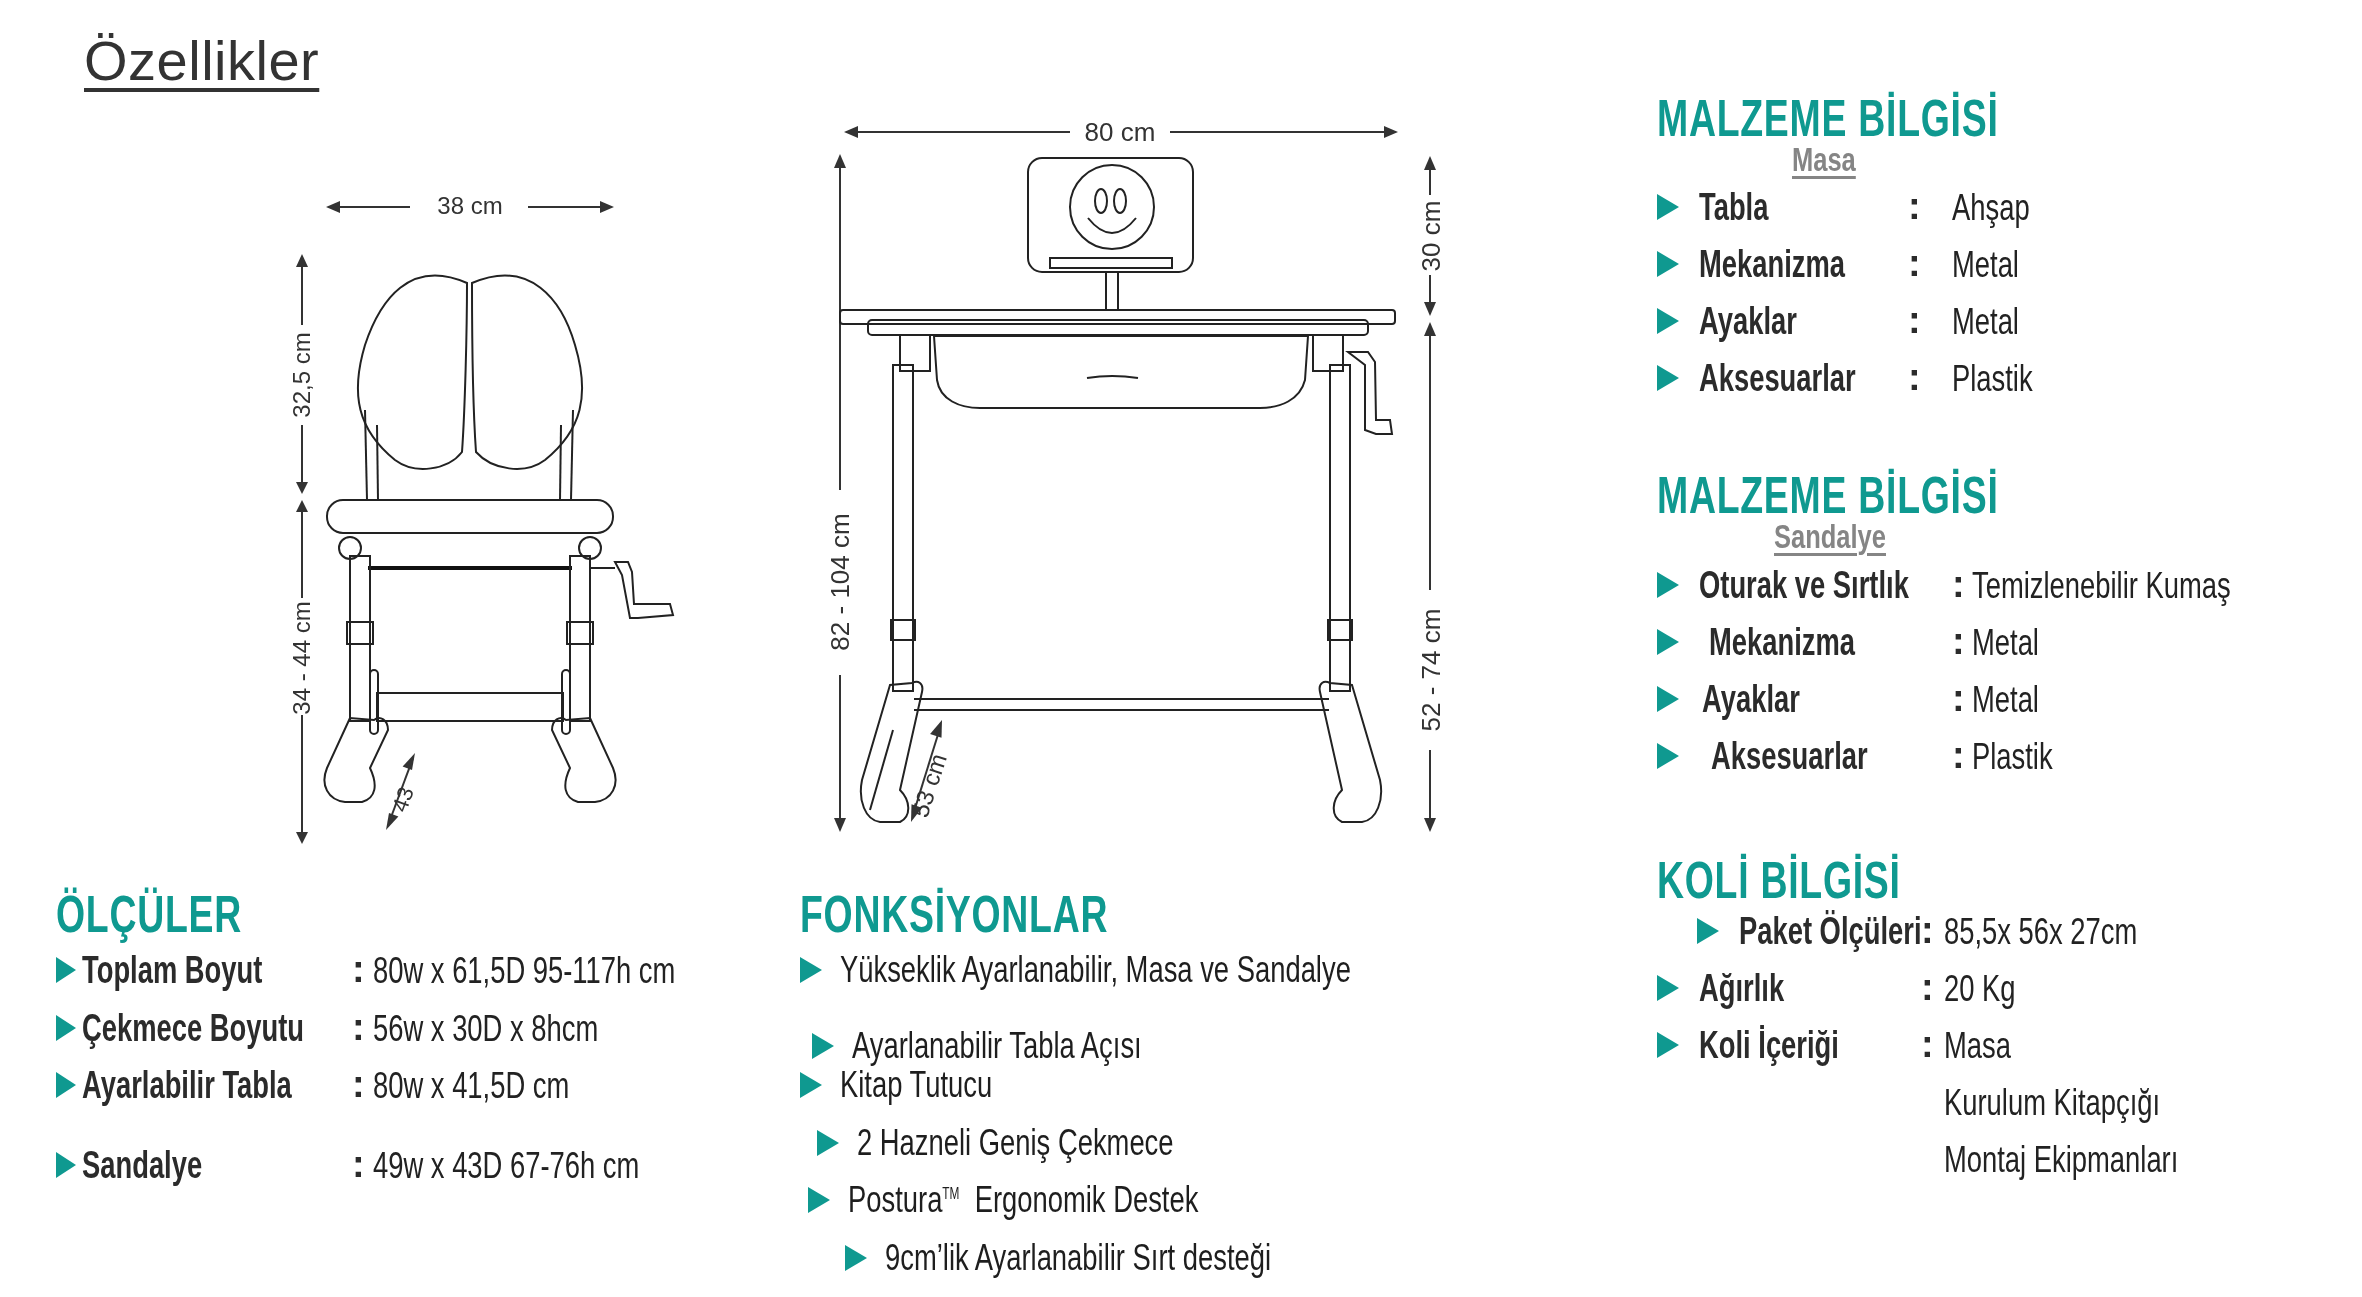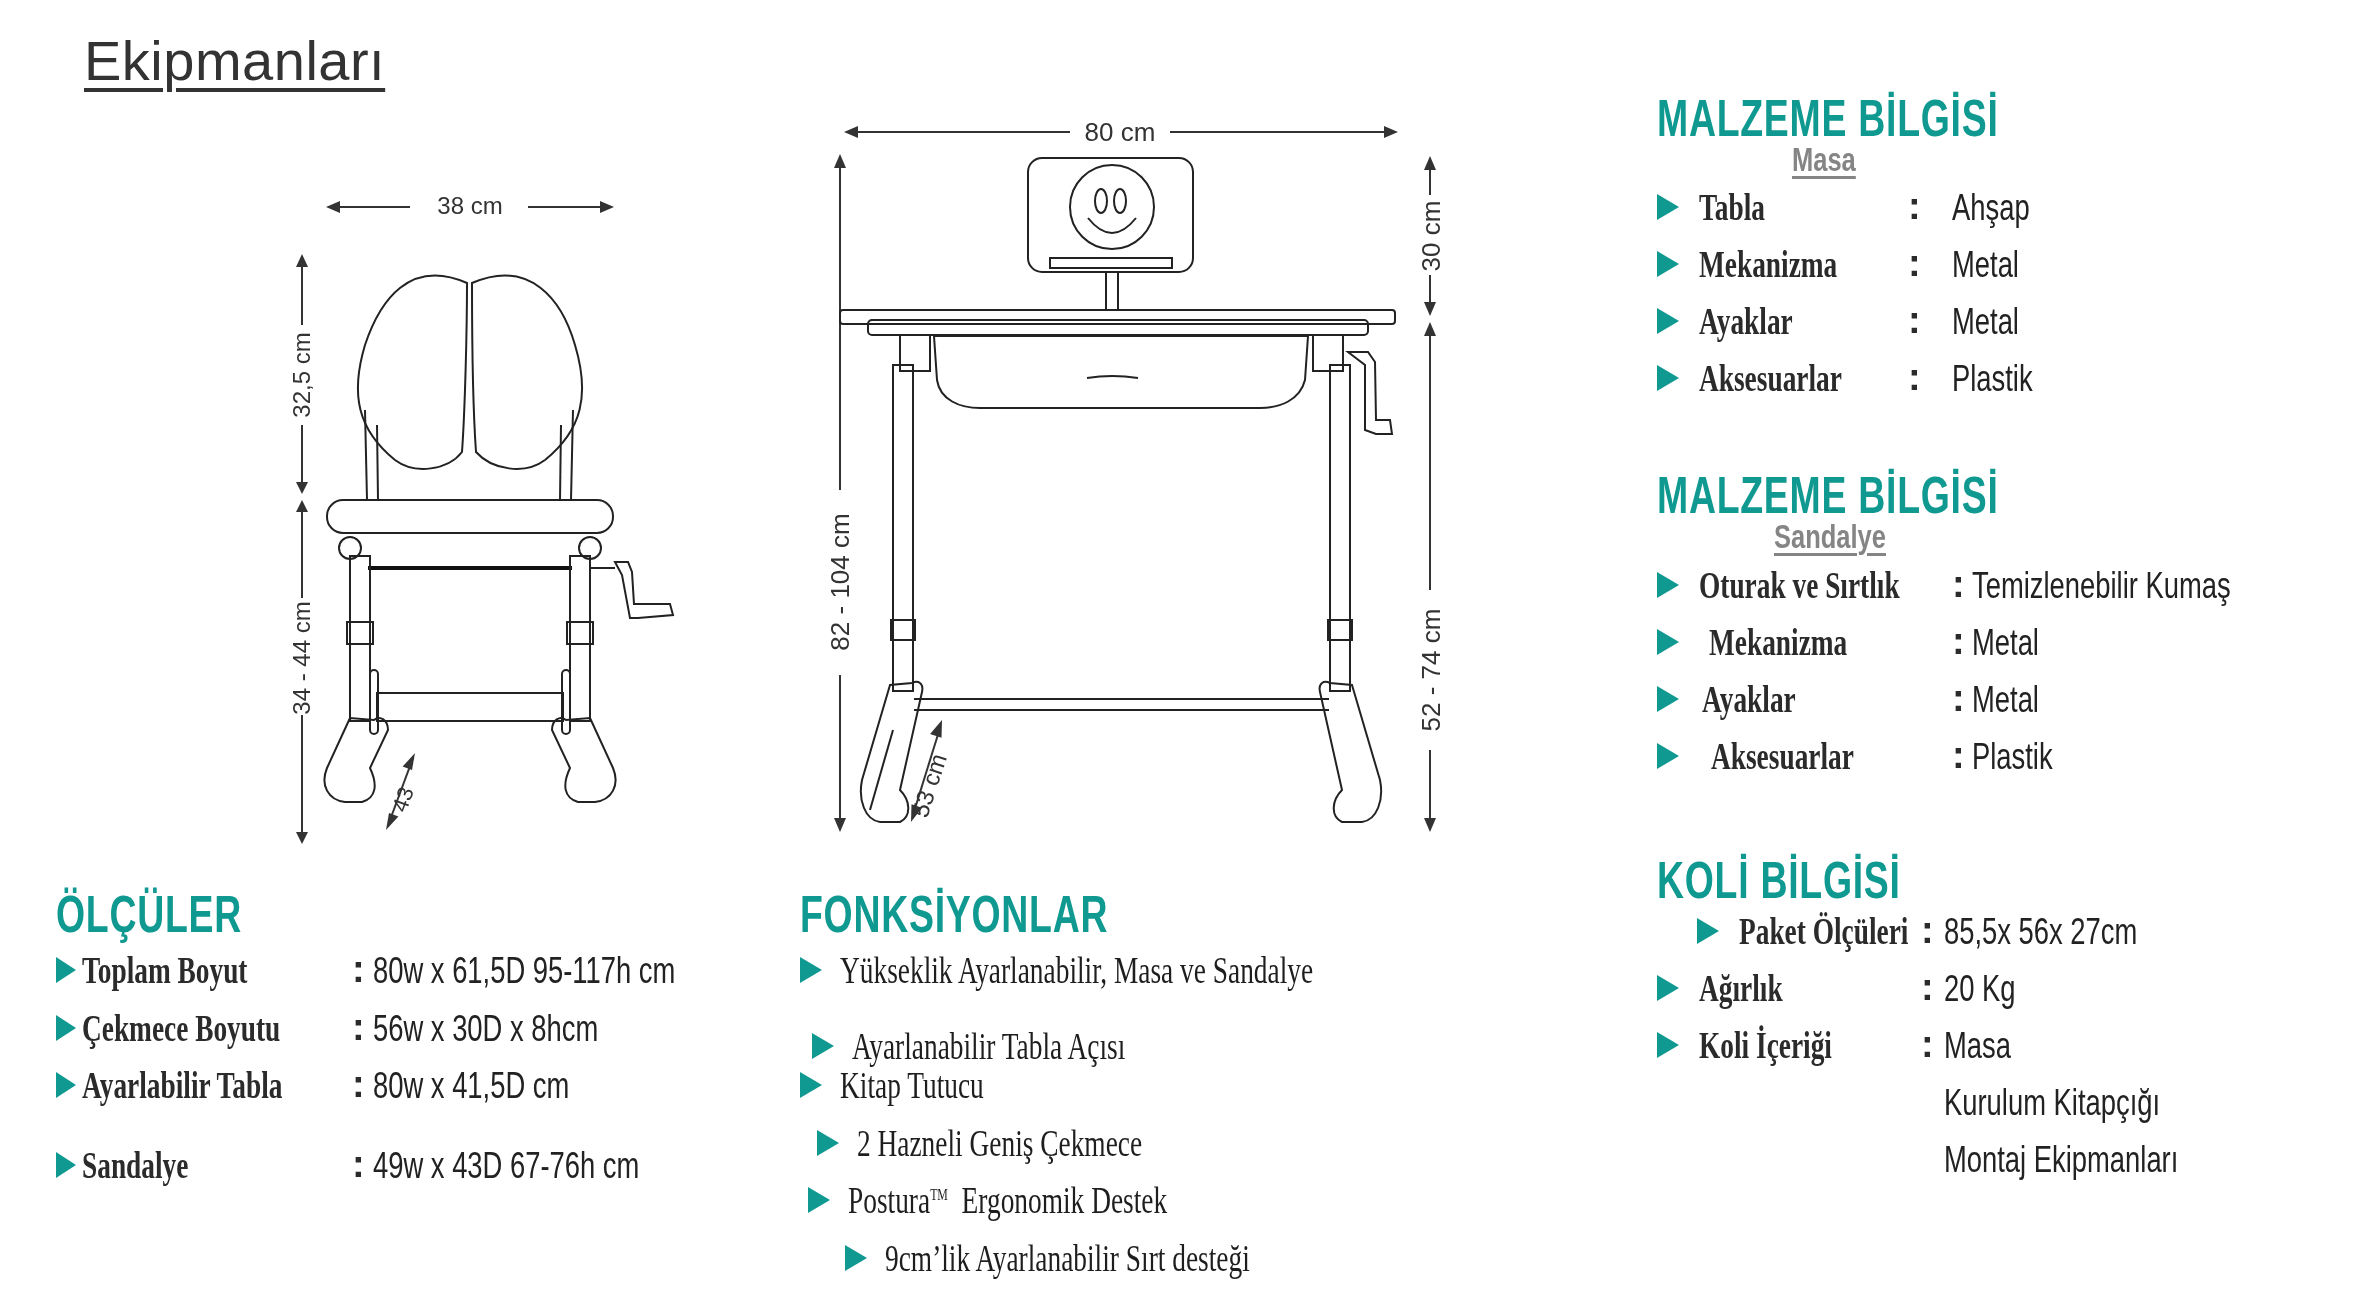--- a/index.html
+++ b/index.html
@@ -12,38 +12,38 @@
                 text-underline-offset: 8px; letter-spacing: 0.5px; }
 
   
   .heading { font-family: "Liberation Sans", sans-serif; font-weight: bold; color: #0f9990;
              font-size: 52px; transform-origin: left top; transform: scaleX(0.72);
              white-space: nowrap; letter-spacing: 1px; }
   .sub { font-weight: bold; color: #858585; font-size: 34px; text-decoration: underline;
          text-decoration-thickness: 3px; text-underline-offset: 5px;
          transform-origin: left top; transform: scaleX(0.75); white-space: nowrap; }
 
-  .row { position: absolute; display: flex; align-items: center; white-space: nowrap; height: 50px; font-family: Liberation Serif, serif; }
+  .row { position: absolute; display: flex; align-items: center; white-space: nowrap; height: 50px; }
   .tri { width: 0; height: 0; border-top: 13px solid transparent; border-bottom: 13px solid transparent;
          border-left: 22px solid #0f9990; flex: none; }
   .lbl { font-weight: bold; color: #2b2b2b; font-size: 38px; display: inline-block;
          transform-origin: left center; transform: scaleX(0.72); }
   .colon { font-weight: bold; font-size: 38px; color: #2b2b2b; position: absolute; }
   .val { font-size: 37px; color: #222; position: absolute; display: inline-block;
          transform-origin: left center; transform: scaleX(0.74); }
   .plain { font-size: 37px; color: #1e1e1e; display: inline-block;
            transform-origin: left center; transform: scaleX(0.74); }
   .tm { font-size: 16px; vertical-align: super; }
 
   svg text { font-family: "Liberation Sans", sans-serif; fill: #333; }
 </style>
 </head>
 <body>
 
-<div class="abs page-title">Ekipmanları</div>
+<div class="abs page-title">Özellikler</div>
 
 <svg class="abs" style="left:270px; top:170px;" width="450" height="680" viewBox="0 0 450 680" fill="none" stroke="#222" stroke-width="2">
 
   <g>
     <line x1="62" y1="37" x2="140" y2="37" stroke="#333" stroke-width="2"></line>
     <polygon points="56,37 70,31 70,43" fill="#333" stroke="none"></polygon>
     <line x1="258" y1="37" x2="338" y2="37" stroke="#333" stroke-width="2"></line>
     <polygon points="344,37 330,31 330,43" fill="#333" stroke="none"></polygon>
     <text x="200" y="44" font-size="24" text-anchor="middle" stroke="none">38 cm</text>
   </g>

